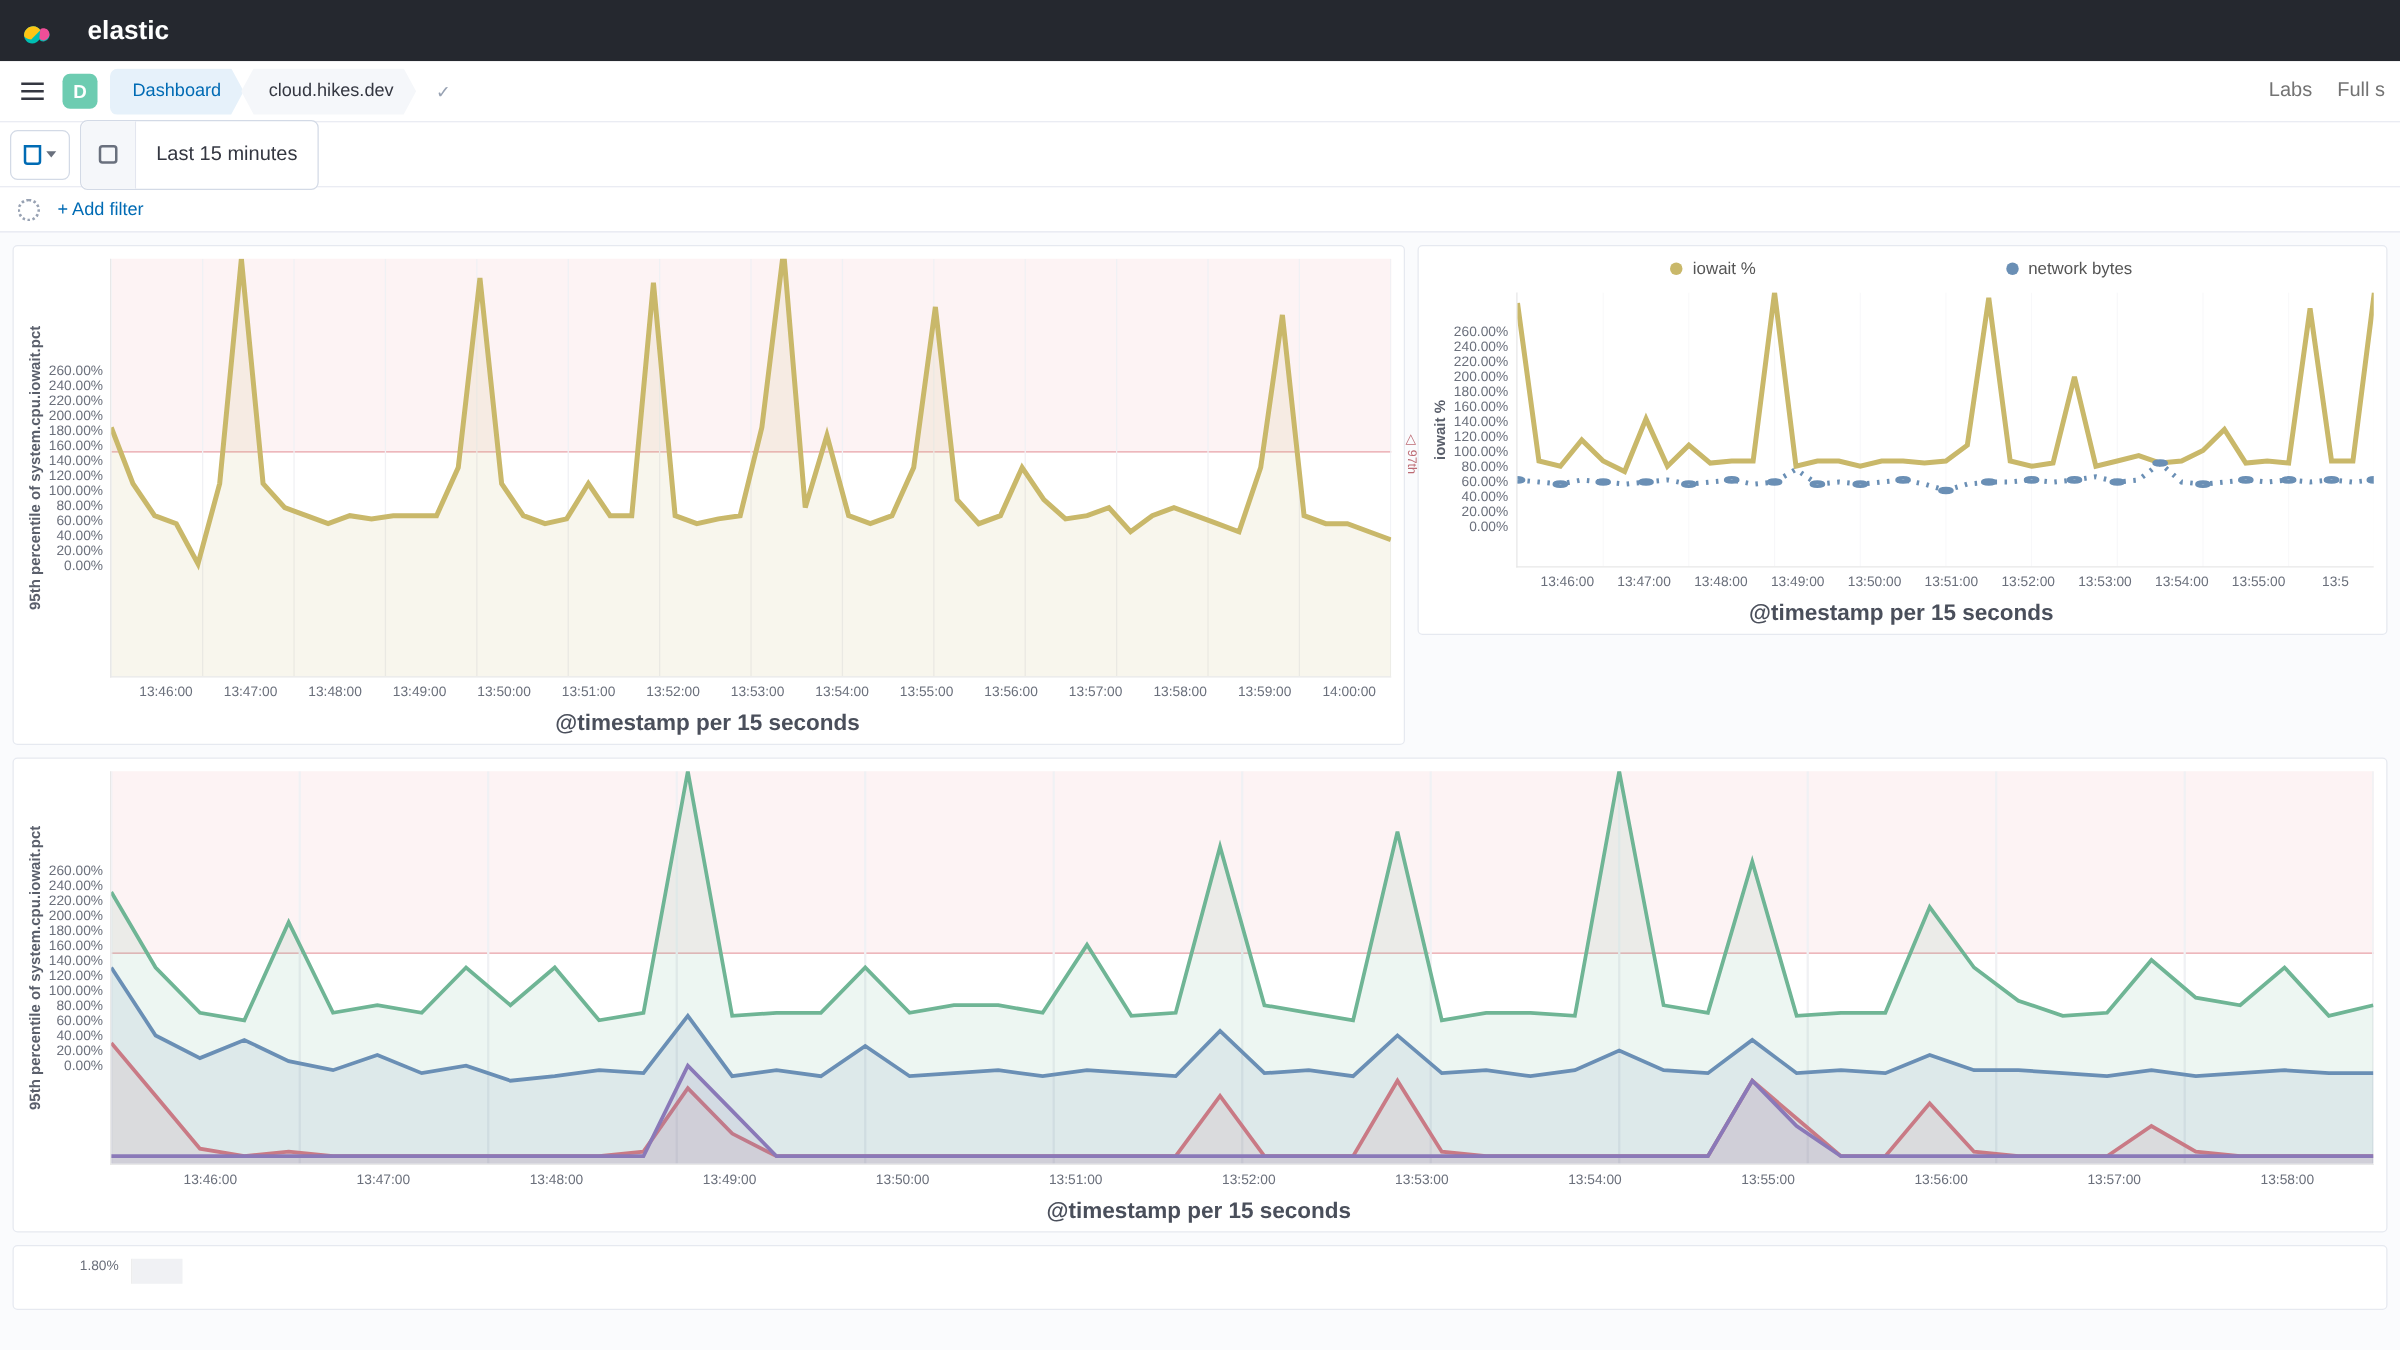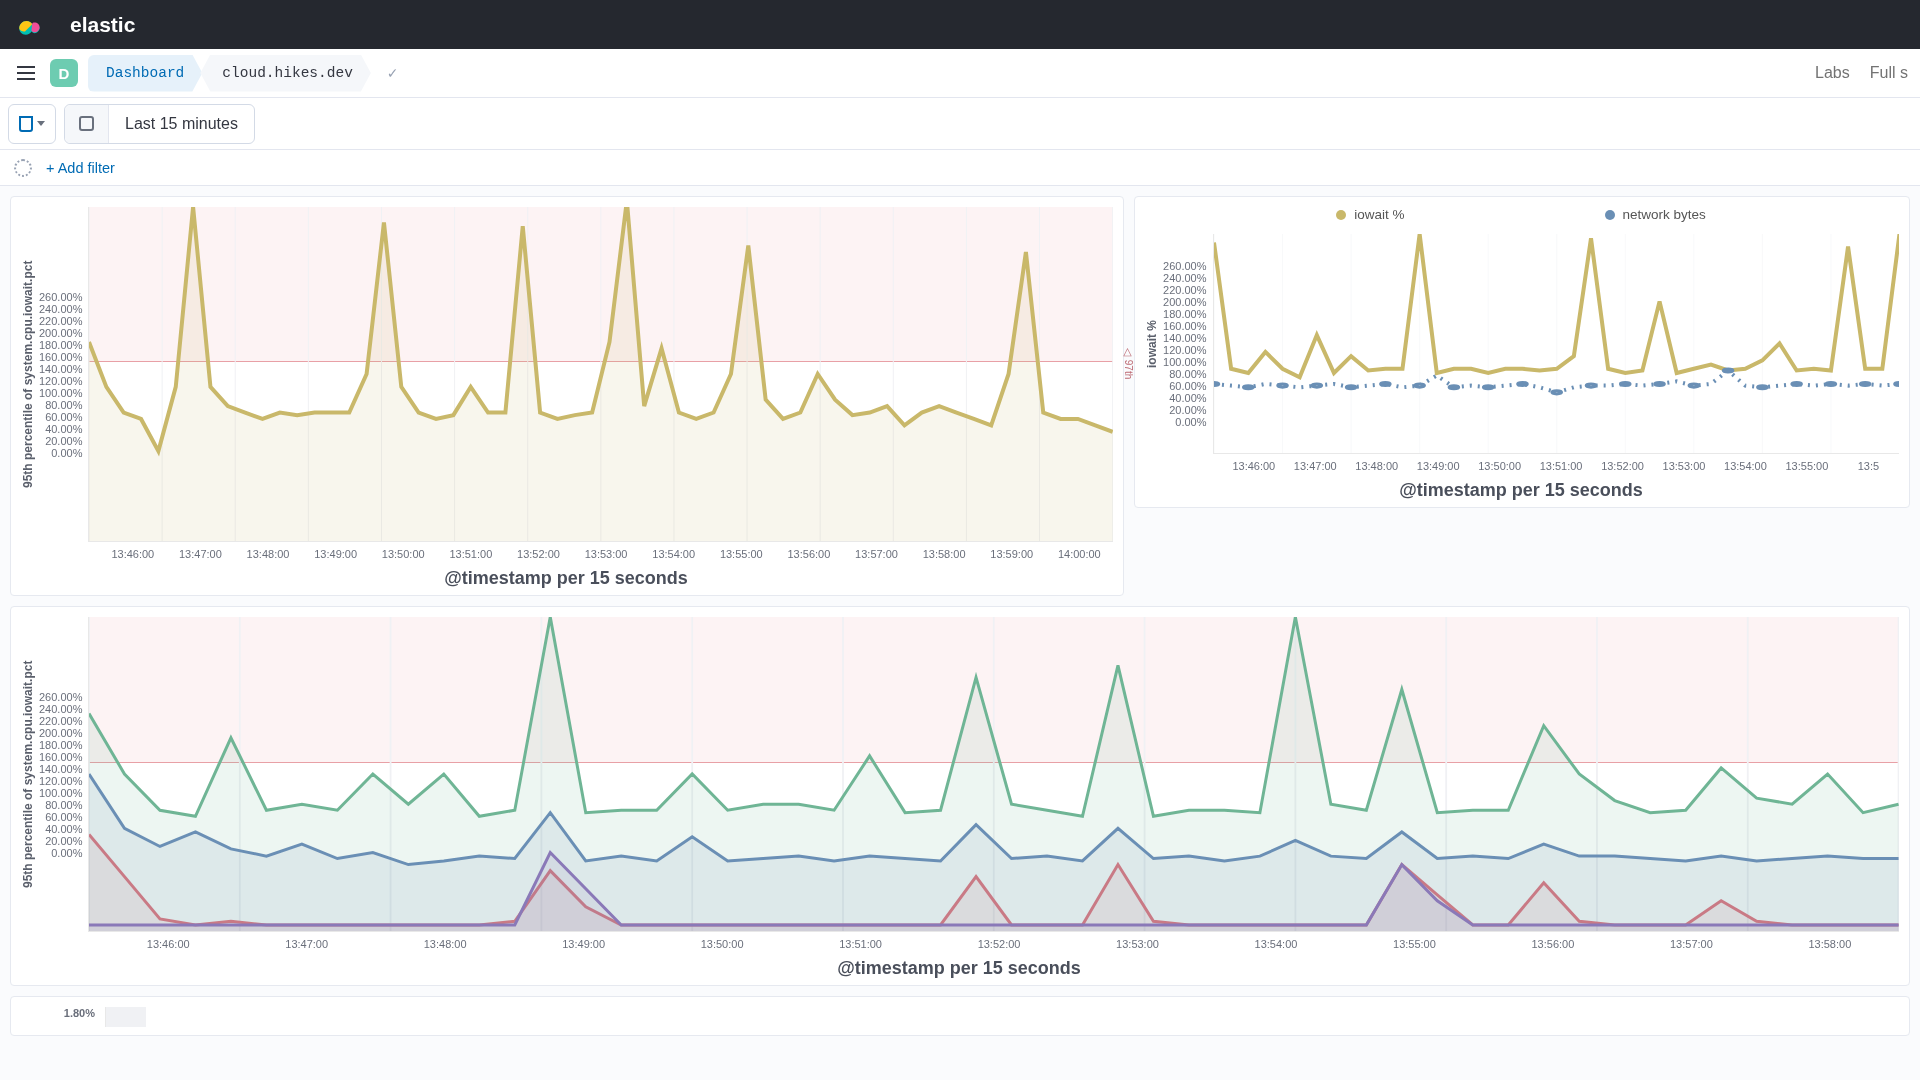--- a/index.html
+++ b/index.html
@@ -11,33 +11,33 @@
   .logo-text { color: #fff; font-size: 21px; font-weight: 600; letter-spacing: 0; margin-left: 20px; }
   .search-global { margin-left: auto; margin-right: auto; width: 445px; height: 34px; background: #1f2127; border: 1px solid #3b3e45; border-radius: 6px; display: flex; align-items: center; padding: 0 12px; gap: 10px; color: #98a2b3; font-size: 15px; }
   .search-global .mag { width: 14px; height: 14px; border: 2px solid #98a2b3; border-radius: 50%; position: relative; }
   .search-global .mag::after { content: ""; position: absolute; width: 7px; height: 2px; background: #98a2b3; transform: rotate(45deg); left: 10px; top: 11px; }
   
   .sub-header { height: 49px; background: #fff; border-bottom: 1px solid #e3e6ef; display: flex; align-items: center; padding: 0 12px; gap: 10px; }
   .burger { width: 28px; height: 28px; display: flex; flex-direction: column; justify-content: center; gap: 4px; align-items: center; border-radius: 4px; }
   .burger span { width: 18px; height: 2px; background: #343741; }
   .space-badge { width: 28px; height: 28px; background: #6dccb1; color: #fff; border-radius: 6px; display: flex; align-items: center; justify-content: center; font-weight: 700; font-size: 15px; }
   .breadcrumb { display: flex; align-items: center; }
-  .crumb { height: 37px; display: flex; align-items: center; padding: 0 18px; font-size: 14.5px; position: relative; font-family: Liberation Mono, monospace; }
+  .crumb { height: 37px; display: flex; align-items: center; padding: 0 18px; font-size: 14.5px; position: relative; }
   .crumb.first { background: #e6f1fa; border-radius: 6px 0 0 6px; color: #006bb4; clip-path: polygon(0 0, calc(100% - 10px) 0, 100% 50%, calc(100% - 10px) 100%, 0 100%); }
   .crumb.second { background: #f5f7fa; color: #343741; margin-left: -2px; clip-path: polygon(10px 0, calc(100% - 10px) 0, 100% 50%, calc(100% - 10px) 100%, 10px 100%, 0 50%, 10px 0); padding-left: 22px; }
   .crumb-check { margin-left: 6px; color: #98a2b3; font-size: 14px; }
   .sub-right { margin-left: auto; display: flex; gap: 20px; font-size: 16px; color: #737373; }
   
   .query-bar { height: 52px; background: #fff; border-bottom: 1px solid #e3e6ef; display: flex; align-items: center; padding: 0 8px; gap: 8px; }
   .query-left-btn { width: 48px; height: 40px; border: 1px solid #d3dae6; border-radius: 6px; display: flex; align-items: center; justify-content: center; gap: 4px; background: #fff; }
   .save-icon { width: 14px; height: 16px; border: 2px solid #006bb4; border-bottom-left-radius: 3px; border-bottom-right-radius: 3px; position: relative; }
   .chev-small { width: 0; height: 0; border-left: 4px solid transparent; border-right: 4px solid transparent; border-top: 5px solid #69707d; }
   .search-field { flex: 1; height: 40px; border: 1px solid #d3dae6; border-radius: 6px; display: flex; align-items: center; padding: 0 14px; color: #98a2b3; font-size: 15px; position: relative; }
   .kql { position: absolute; right: 0; top: 0; bottom: 0; width: 56px; display: flex; align-items: center; justify-content: center; color: #006bb4; font-size: 14.5px; font-weight: 500; background: #f8f9fc; border-left: 1px solid #ecedf2; border-radius: 0 6px 6px 0; }
-  .date-btn { height: 40px; border: 1px solid #d3dae6; border-radius: 6px; display: flex; align-items: center; background: #fff; }
+  .date-btn { height: 56px; border: 1px solid #d3dae6; border-radius: 6px; display: flex; align-items: center; background: #fff; }
   .date-icon-wrap { width: 44px; height: 100%; background: #f5f7fa; border-right: 1px solid #e3e6ef; display: flex; align-items: center; justify-content: center; border-radius: 6px 0 0 6px; position: relative; }
   .date-icon-wrap .cal { width: 15px; height: 15px; border: 2px solid #69707d; border-radius: 3px; position: relative; }
   .date-label { padding: 0 16px; font-size: 16px; color: #343741; }
   
   .filter-bar { height: 36px; background: #fff; border-bottom: 1px solid #e3e6ef; display: flex; align-items: center; padding: 0 14px; gap: 14px; }
   .filter-icon { width: 18px; height: 18px; border: 2px dotted #98a2b3; border-radius: 50%; }
   .add-filter { color: #006bb4; font-size: 14.5px; }
   
   .dash { padding: 10px; display: flex; flex-direction: column; gap: 10px; }
   .row1 { display: flex; gap: 10px; }
@@ -339,21 +339,21 @@
           <div>13:54:00</div>
           <div>13:55:00</div>
           <div>13:56:00</div>
           <div>13:57:00</div>
           <div>13:58:00</div>
         </div>
       <div class="x-title">@timestamp per 15 seconds</div>
     </div>
   </div>
 
-  <div class="panel" style="width:1900px;height:40px;font-weight:bold;">
+  <div class="panel" style="width:1900px;height:52px;">
     <div style="display:flex;align-items:flex-start;gap:10px;">
       <div style="width:26px"></div>
       <div style="font-size:11px;color:#6a6f7b;text-align:right;width:40px">1.80%</div>
       <div style="flex:1;height:20px;position:relative;border-left:1px solid #e8e8e8;">
         <div style="position:absolute;left:0;width:40px;height:20px;background:#f0f1f4"></div>
       </div>
     </div>
   </div>
 </div>
 

